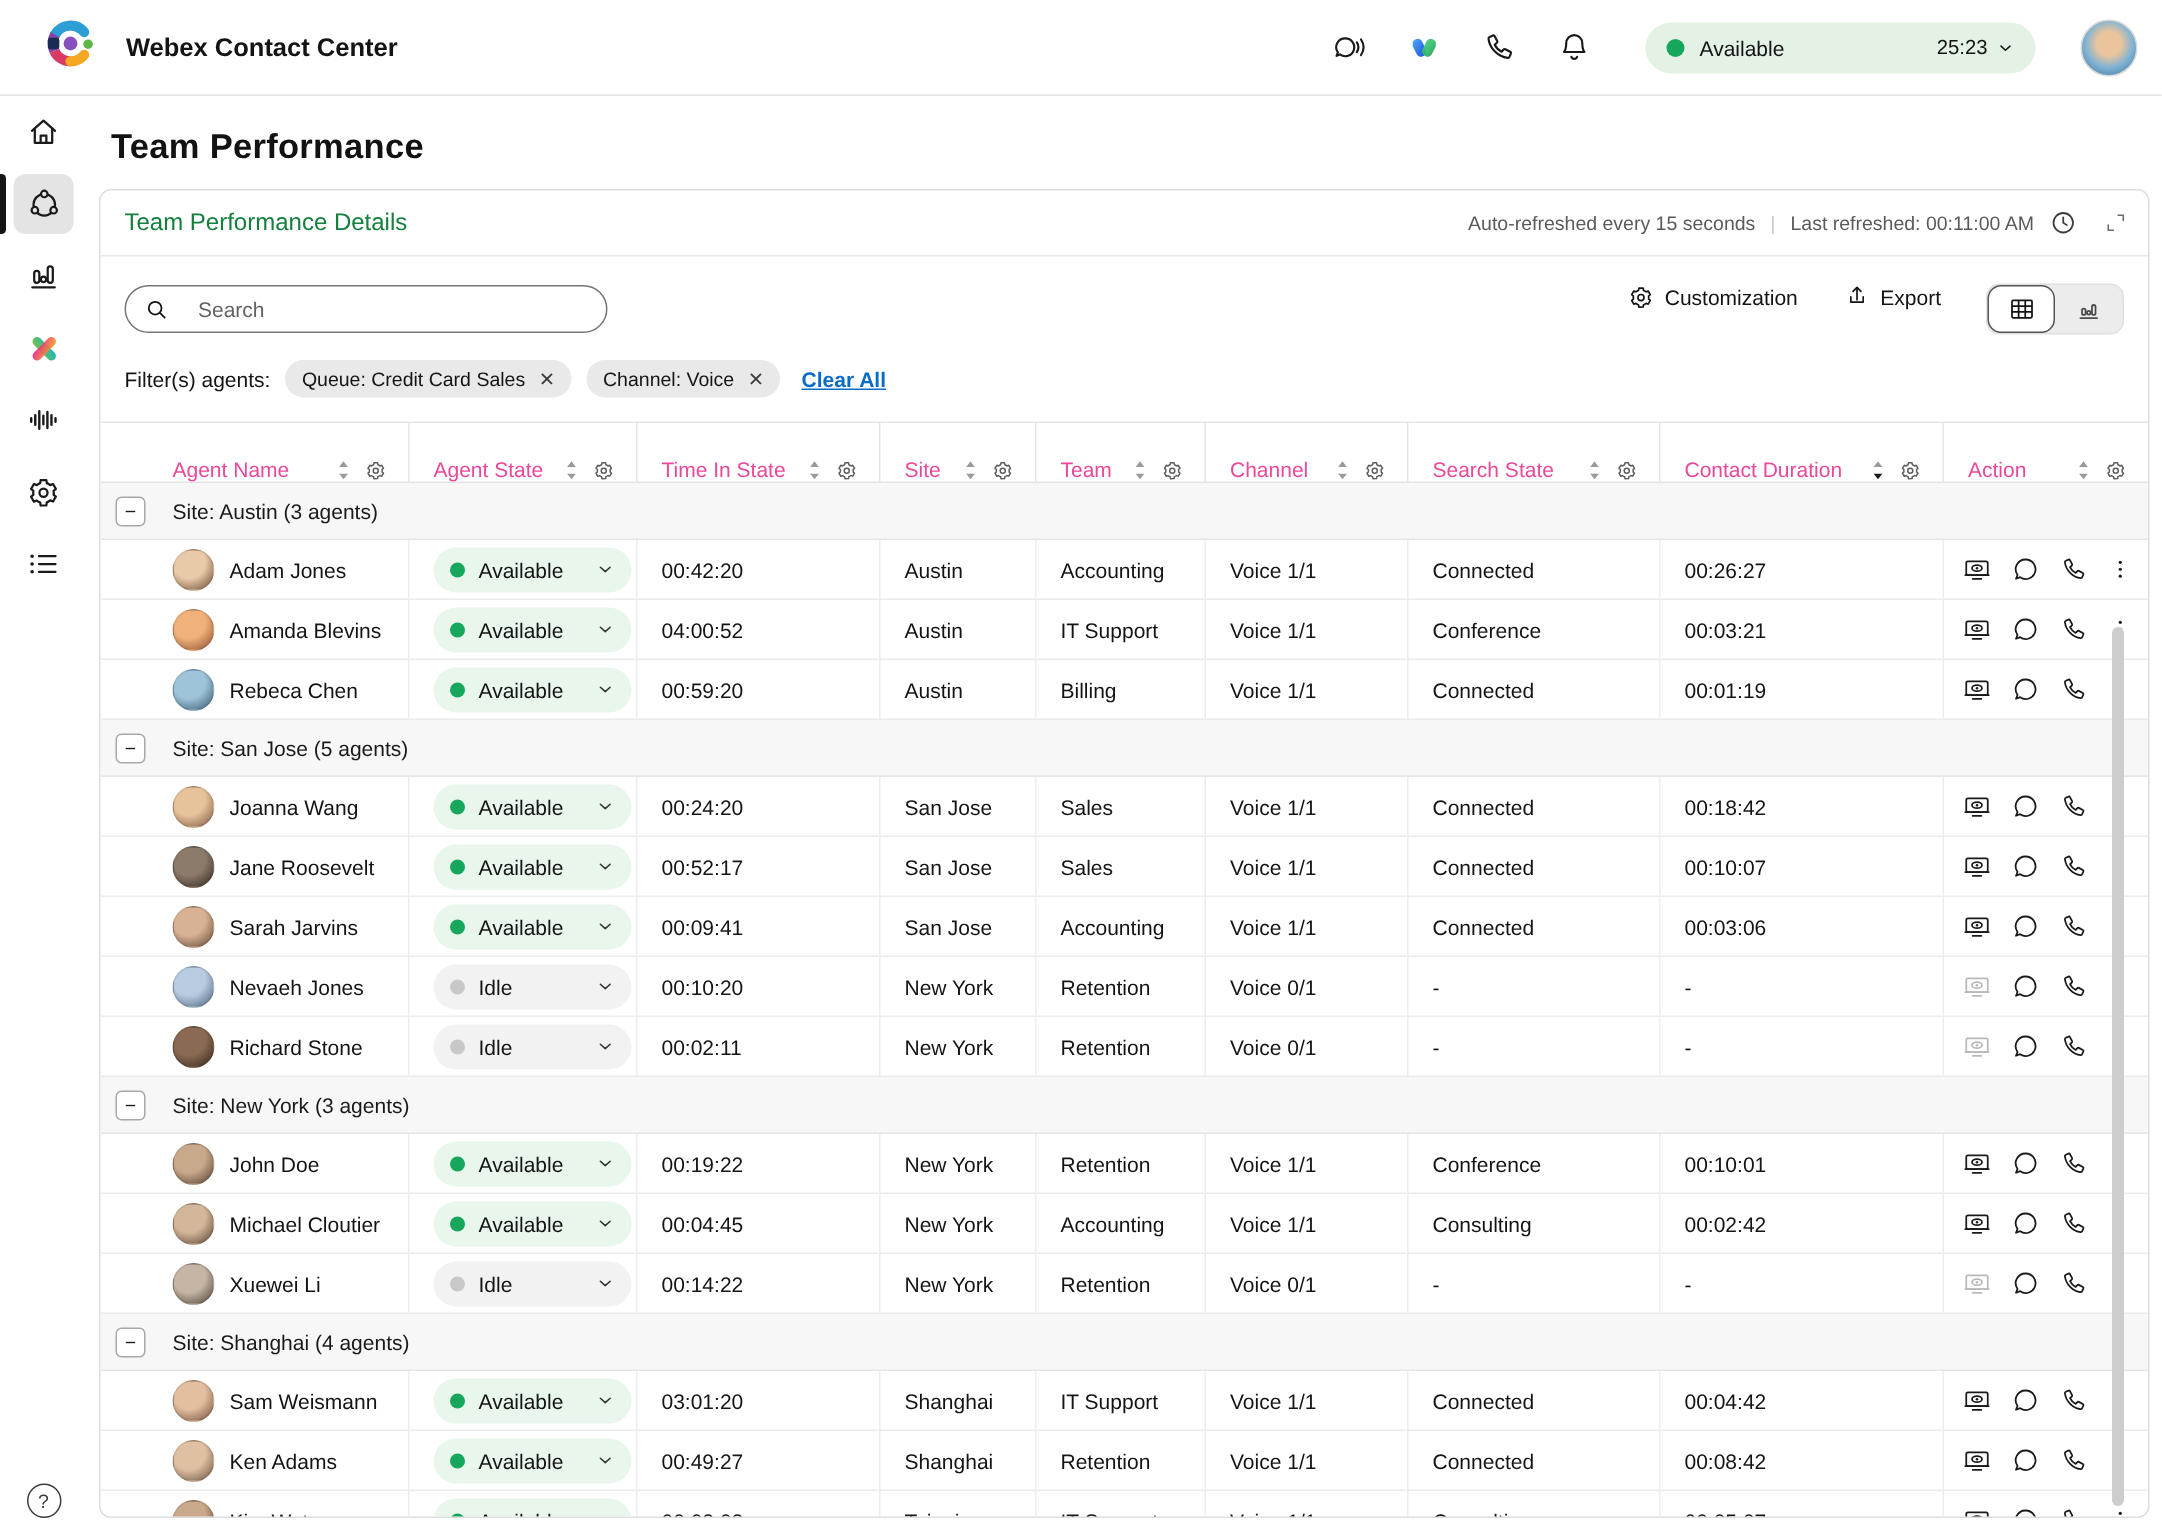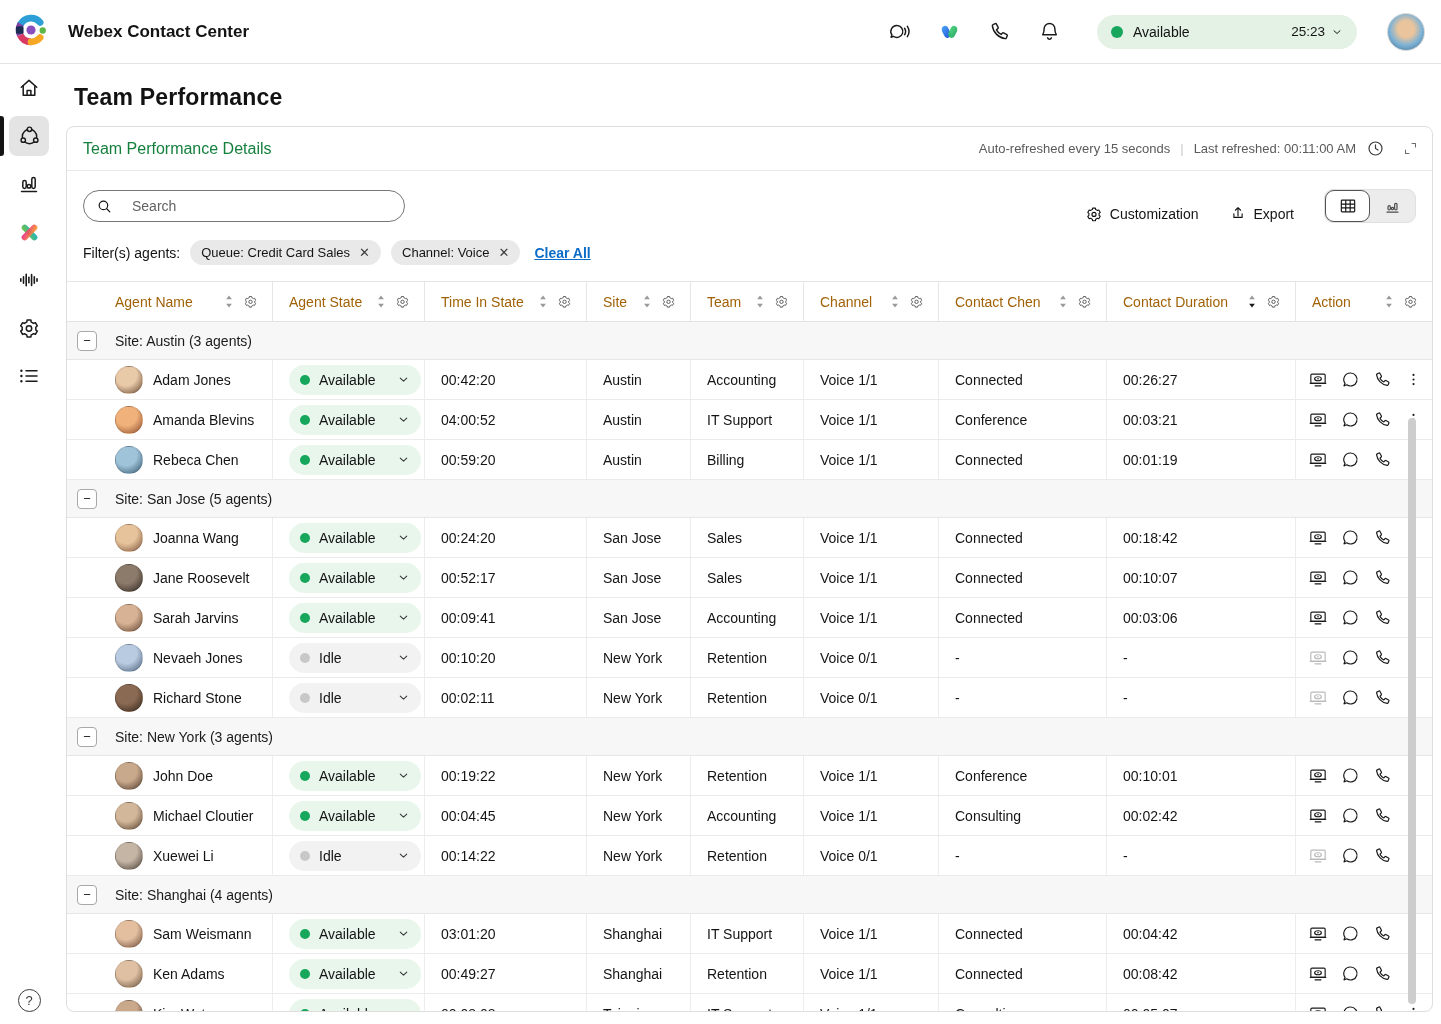--- a/index.html
+++ b/index.html
@@ -2,21 +2,21 @@
 <html style="--green: #17A75C; --available-bg: #E8F6EC; --status-pill-bg: #E4F2E6; --idle-dot: #C8C8C8; --idle-bg: #F2F2F2; --link: #0B6CC8;"><head>
 <meta charset="utf-8">
 <title>Webex Contact Center — Team Performance</title>
 <style>
   * { margin:0; padding:0; box-sizing:border-box; }
   html,body { width:1441px; height:1024px; overflow:hidden; background:#fff;
     font-family:"Liberation Sans", sans-serif; color:#141414; }
 
   
   .topbar { position:absolute; top:0; left:0; width:1441px; height:64px; background:#fff;
-    border-bottom:1px solid #E4E4E4; display:flex; align-items:center; padding:0 16px 0 12px; z-index:5; }
+    border-bottom:1px solid #E4E4E4; display:flex; align-items:center; padding:0 16px 0 28px; z-index:5; }
   .brand { display:flex; align-items:center; gap:18px; }
   .brand-title { font-size:17px; font-weight:bold; color:#141414; }
   .topbar-right { margin-left:auto; display:flex; align-items:center; gap:26px; }
   .tb-icon { width:24px; height:24px; color:#1A1A1A; display:flex; align-items:center; justify-content:center; cursor:pointer; }
   .status-pill { width:260px; height:34px; border-radius:17px; background:var(--status-pill-bg);
     display:flex; align-items:center; padding:0 14px; cursor:pointer; margin-left:10px; }
   .status-dot { width:12px; height:12px; border-radius:50%; background:var(--green); }
   .status-label { font-size:14px; margin-left:10px; color:#141414; }
   .status-right { margin-left:auto; display:flex; align-items:center; gap:6px; font-size:13.5px; color:#141414; }
   .avatar-lg { width:38px; height:38px; border-radius:50%; margin-left:4px; cursor:pointer;
@@ -43,37 +43,37 @@
   .panel-title { font-size:16px; color:#15803d; }
   .refresh-area { margin-left:auto; display:flex; align-items:center; gap:10px; color:#5A5A5A; font-size:13px; }
   .refresh-sep { color:#C9C9C9; }
   .icon-btn { display:flex; align-items:center; justify-content:center; color:#3c3c3c; cursor:pointer; }
 
   .toolbar { display:flex; align-items:center; padding:18px 16px 0 16px; }
   .search-box { width:322px; height:32px; border:1px solid #767676; border-radius:16px;
     display:flex; align-items:center; padding:0 12px; gap:19px; background:#fff; }
   .search-box input { border:none; outline:none; font-size:14px; flex:1; font-family:inherit; color:#141414; background:transparent; }
   .search-box input::placeholder { color:#636363; }
-  .toolbar-right { margin-left:auto; display:flex; align-items:flex-end; gap:30px; }
+  .toolbar-right { margin-left:auto; display:flex; align-items:flex-start; gap:30px; }
   .tool-btn { display:flex; align-items:center; gap:7px; font-size:14px; color:#141414; cursor:pointer; }
   .view-toggle { display:flex; background:#ECECEC; border-radius:9px; border:1px solid #E0E0E0; }
   .seg { width:45px; height:32px; display:flex; align-items:center; justify-content:center; color:#4A4A4A; cursor:pointer; }
   .seg.active { background:#fff; border:1.5px solid #545454; border-radius:9px; color:#141414; }
 
   .filters { display:flex; align-items:center; padding:17px 16px 0 16px; gap:10px; font-size:14px; }
   .chip { background:#E9E9E9; height:25px; border-radius:13px; display:flex; align-items:center;
     padding:0 11px; font-size:13px; color:#141414; gap:9px; cursor:default; }
   .chip .x { font-size:13px; color:#3c3c3c; cursor:pointer; }
   .clear-all { color:var(--link); font-weight:bold; text-decoration:underline; cursor:pointer; margin-left:4px; }
 
   
   .table { margin-top:16px; border-top:1px solid #E6E6E6; height:734px; overflow:hidden; }
   .grid-row { display:grid; grid-template-columns:206px 152px 162px 104px 113px 135px 168px 189px 1fr; }
   .hrow { height:40px; border-bottom:1px solid #E3E3E3; background:#fff; }
-  .hcell { display:flex; align-items:center; padding:0 14px 0 16px; font-size:14px; color:#a16207; border-right:1px solid #E6E6E6; cursor:pointer; }
+  .hcell { display:flex; align-items:flex-end; padding:0 14px 0 16px; font-size:14px; color:#ec4899; border-right:1px solid #E6E6E6; cursor:pointer; }
   .hcell:last-child { border-right:none; }
   .hcell.first { padding-left:48px; }
   .hctrl { margin-left:auto; display:flex; align-items:center; gap:9px; color:#5E5E5E; }
   .grow { height:38px; background:#F7F7F7; border-bottom:1px solid #E6E6E6; display:flex; align-items:center; padding-left:10px; gap:18px; }
   .collapse-btn { width:20px; height:20px; border:1px solid #A8A8A8; border-radius:4px; background:#fff;
     display:flex; align-items:center; justify-content:center; font-size:13px; color:#1A1A1A; cursor:pointer; }
   .grow-label { font-size:14px; color:#1A1A1A; }
   .drow { height:40px; border-bottom:1px solid #EBEBEB; }
   .cell { display:flex; align-items:center; padding-left:16px; font-size:14px; color:#141414; border-right:1px solid #EDEDED; overflow:hidden; white-space:nowrap; }
   .cell:last-child { border-right:none; }
@@ -425,21 +425,21 @@
               </span>
               <span style="display:flex">
                 <svg width="15" height="15" viewBox="0 0 24 24" fill="none" stroke="currentColor" stroke-width="1.6" stroke-linejoin="round">
                   <path d="M10.1 21l-.33-2a7.8 7.8 0 0 1-2.26-1.3l-1.9.7-1.9-3.27 1.55-1.27a7.9 7.9 0 0 1 0-2.62L3.71 9.97l1.9-3.27 1.9.7A7.8 7.8 0 0 1 9.77 6.1l.33-2h3.8l.33 2a7.8 7.8 0 0 1 2.26 1.3l1.9-.7 1.9 3.27-1.55 1.27a7.9 7.9 0 0 1 0 2.62l1.55 1.17-1.9 3.27-1.9-.7a7.8 7.8 0 0 1-2.26 1.3l-.33 2z"></path>
                   <circle cx="12" cy="12.5" r="2.7"></circle>
                 </svg>
               </span>
             </span>
           </div>
           <div class="hcell">
-            <span>Contact Chen</span>
+            <span>Search State</span>
             <span class="hctrl">
               <span style="display:flex">
                 <svg width="10" height="15" viewBox="0 0 10 16">
                   <path d="M5 1.6l3.1 4H1.9z" fill="#9A9A9A"></path>
                   <path d="M5 14.4l3.1-4H1.9z" fill="#9A9A9A"></path>
                 </svg>
               </span>
               <span style="display:flex">
                 <svg width="15" height="15" viewBox="0 0 24 24" fill="none" stroke="currentColor" stroke-width="1.6" stroke-linejoin="round">
                   <path d="M10.1 21l-.33-2a7.8 7.8 0 0 1-2.26-1.3l-1.9.7-1.9-3.27 1.55-1.27a7.9 7.9 0 0 1 0-2.62L3.71 9.97l1.9-3.27 1.9.7A7.8 7.8 0 0 1 9.77 6.1l.33-2h3.8l.33 2a7.8 7.8 0 0 1 2.26 1.3l1.9-.7 1.9 3.27-1.55 1.27a7.9 7.9 0 0 1 0 2.62l1.55 1.17-1.9 3.27-1.9-.7a7.8 7.8 0 0 1-2.26 1.3l-.33 2z"></path>

